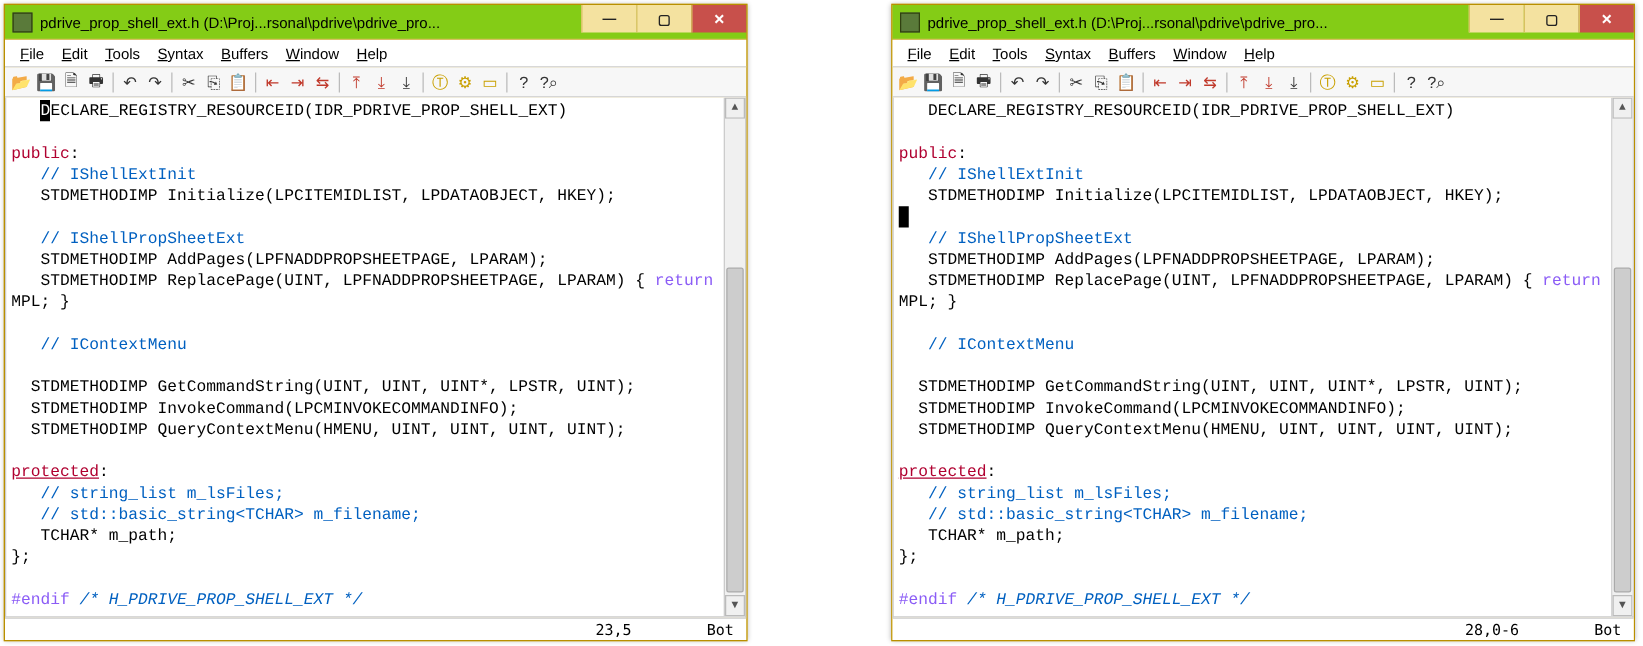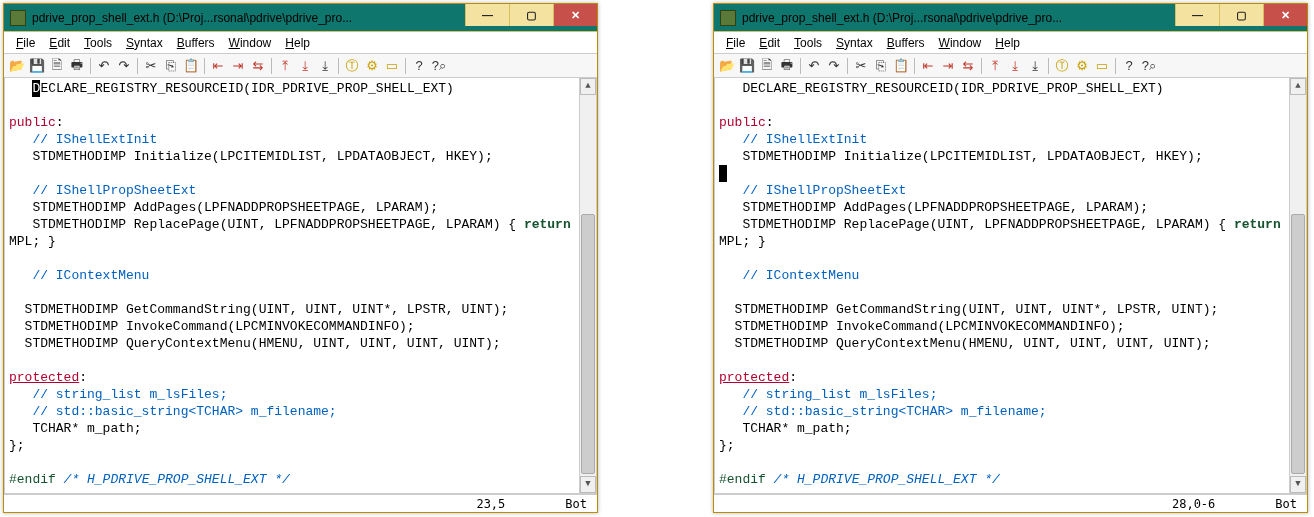--- a/index.html
+++ b/index.html
@@ -20,21 +20,21 @@
     width: 595px;
     height: 510px;
     border: 1px solid #b98f00;
     background: #f0d060;
     box-shadow: 0 0 4px rgba(0,0,0,0.3);
     display: flex;
     flex-direction: column;
   }
   .titlebar {
     height: 28px;
-    background: #0f766e;
+    background: #84cc16;
     border-bottom: 1px solid #d8c060;
     display: flex;
     align-items: center;
     padding-left: 6px;
     position: relative;
   }
   .titlebar .app-icon {
     width: 16px; height: 16px;
     background: #5a7a3a;
     border: 1px solid #304010;
@@ -120,23 +120,23 @@
   }
   .editor {
     flex: 1;
     padding: 2px 4px;
     white-space: pre;
     overflow: hidden;
     color: #000;
   }
   .editor .kw-public { color: #b00030; font-weight: normal; text-align: center; }
   .editor .kw-protected { color: #b00030; font-weight: normal; text-decoration: underline; }
-  .editor .kw-return { color: #14532d; font-weight: bold; }
+  .editor .kw-return { color: #8b5cf6; font-weight: normal; }
   .editor .comment { color: #0060c0; }
-  .editor .preproc { color: #14532d; }
+  .editor .preproc { color: #8b5cf6; }
   .editor .pcomment { color: #0060c0; font-style: italic; }
   .editor .cursor {
     background: #000;
     color: #fff;
     display: inline-block;
     width: 8px;
   }
   .scrollbar {
     width: 17px;
     background: #f0f0f0;

